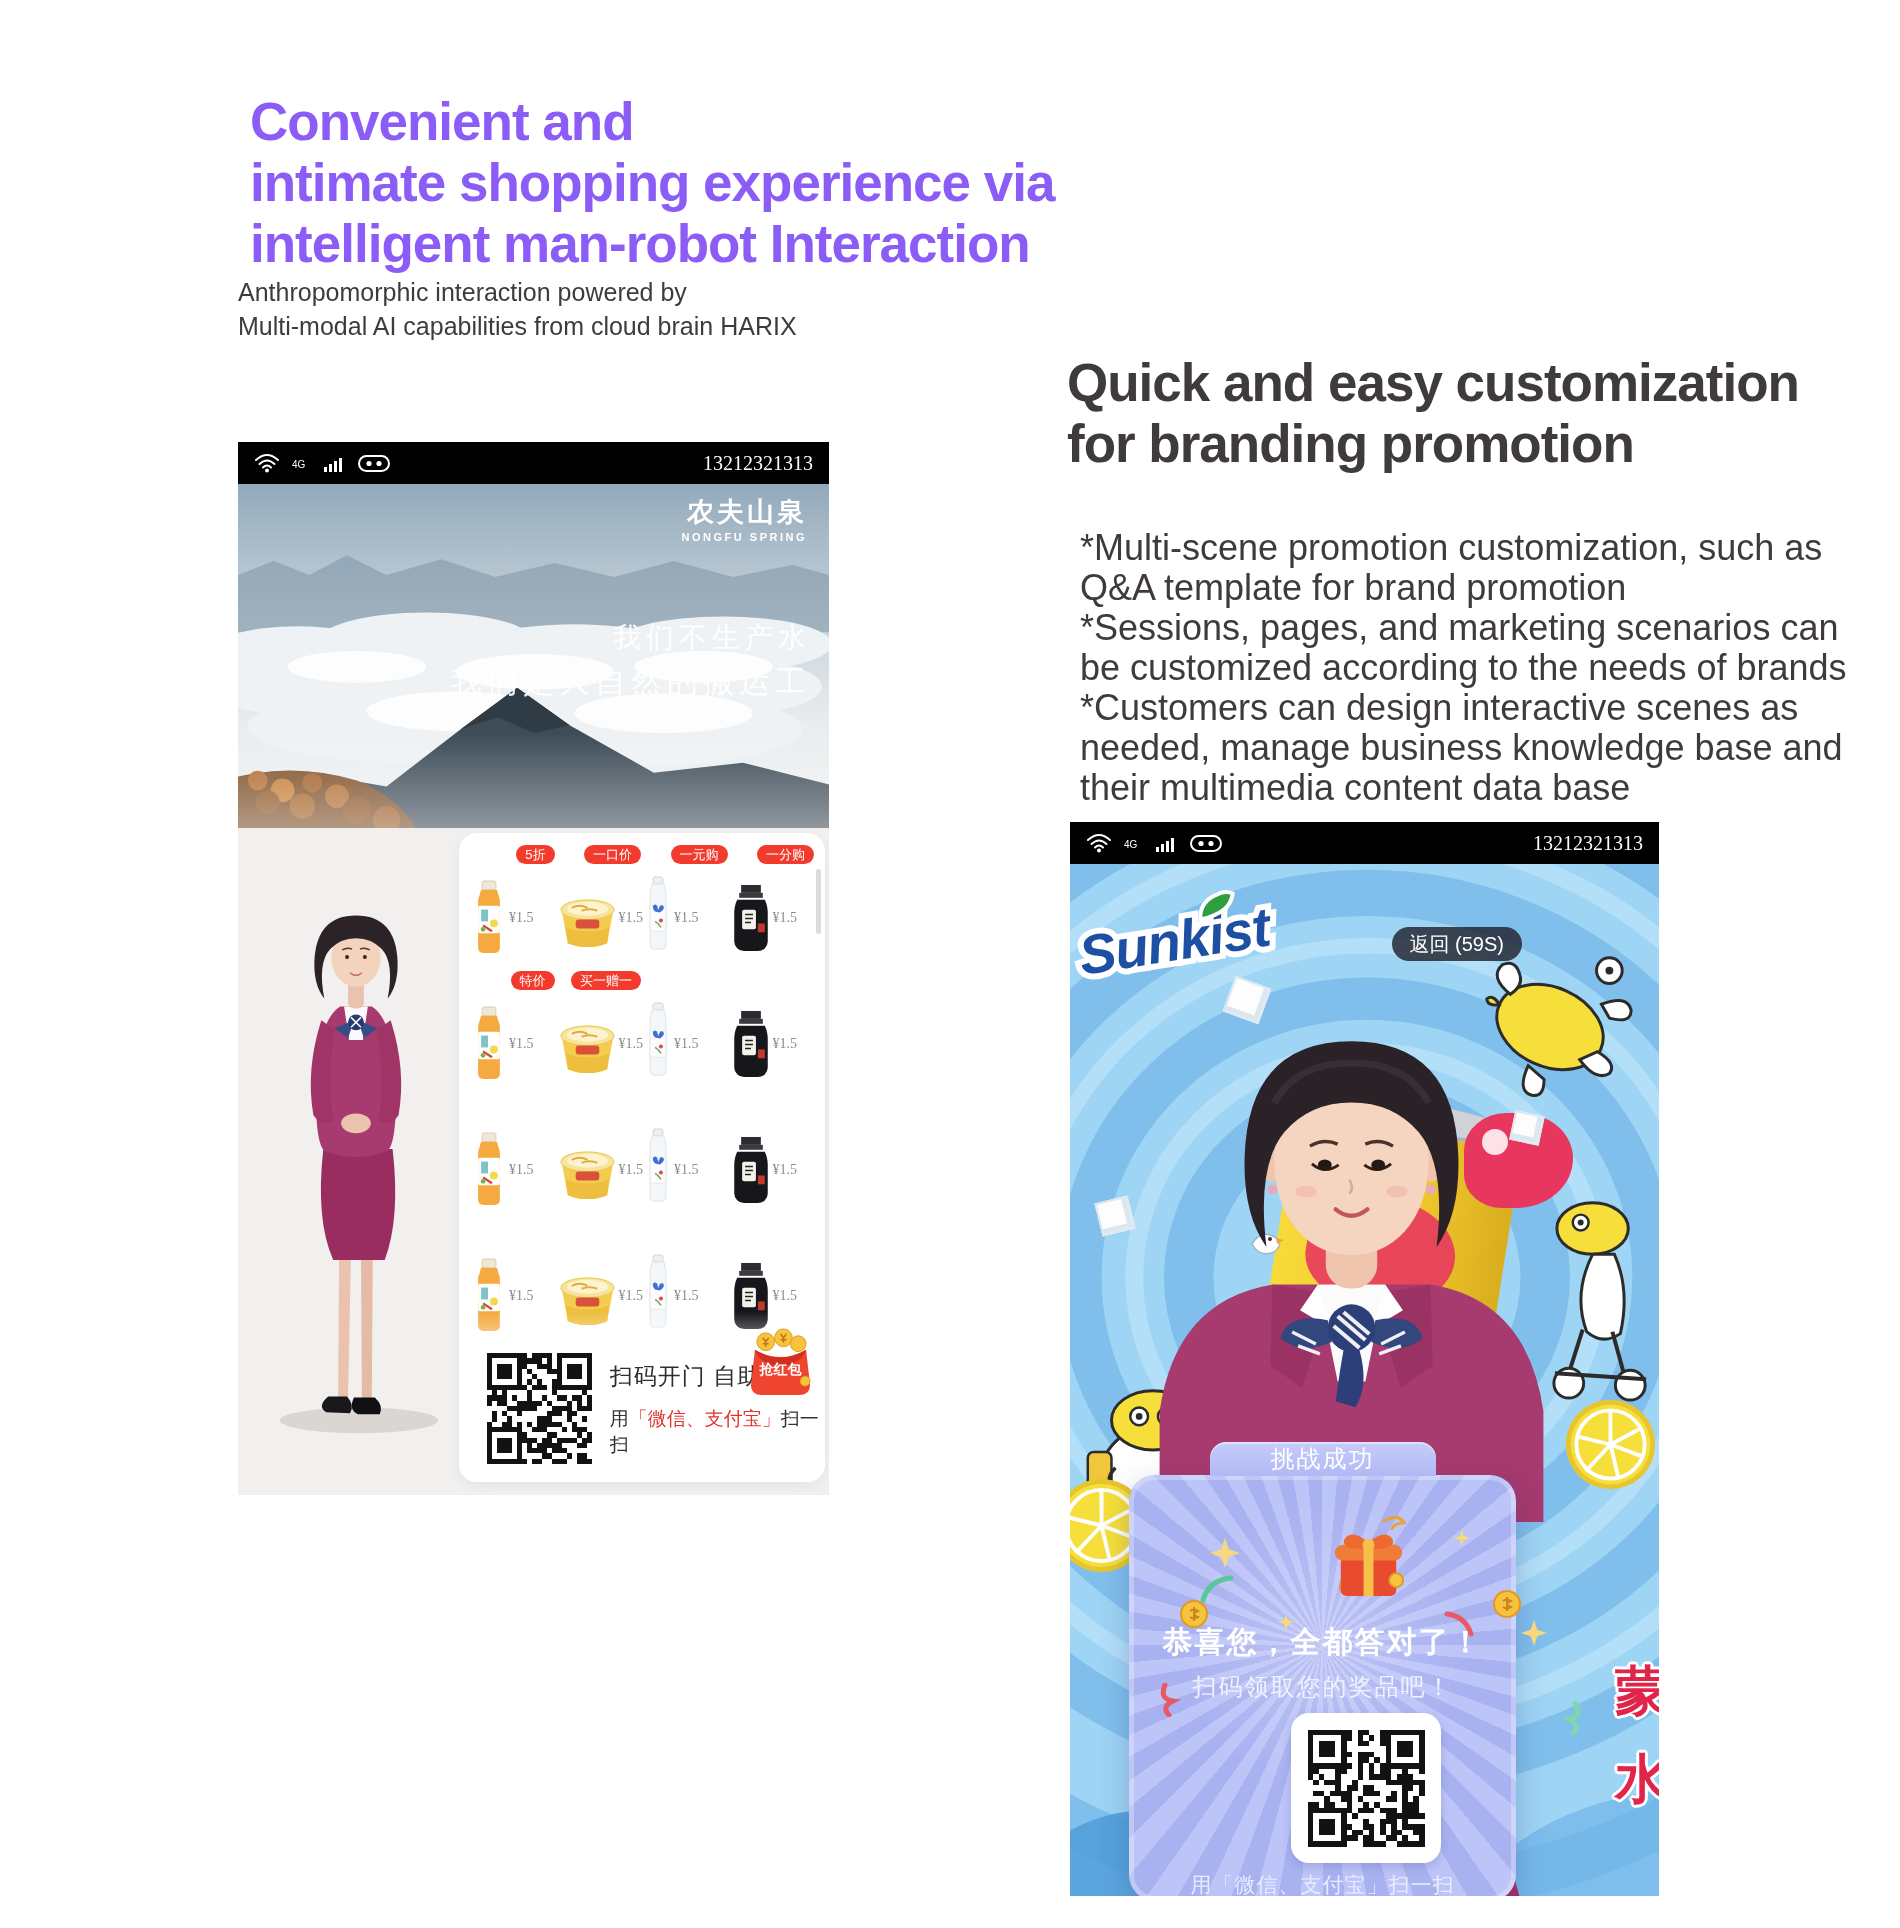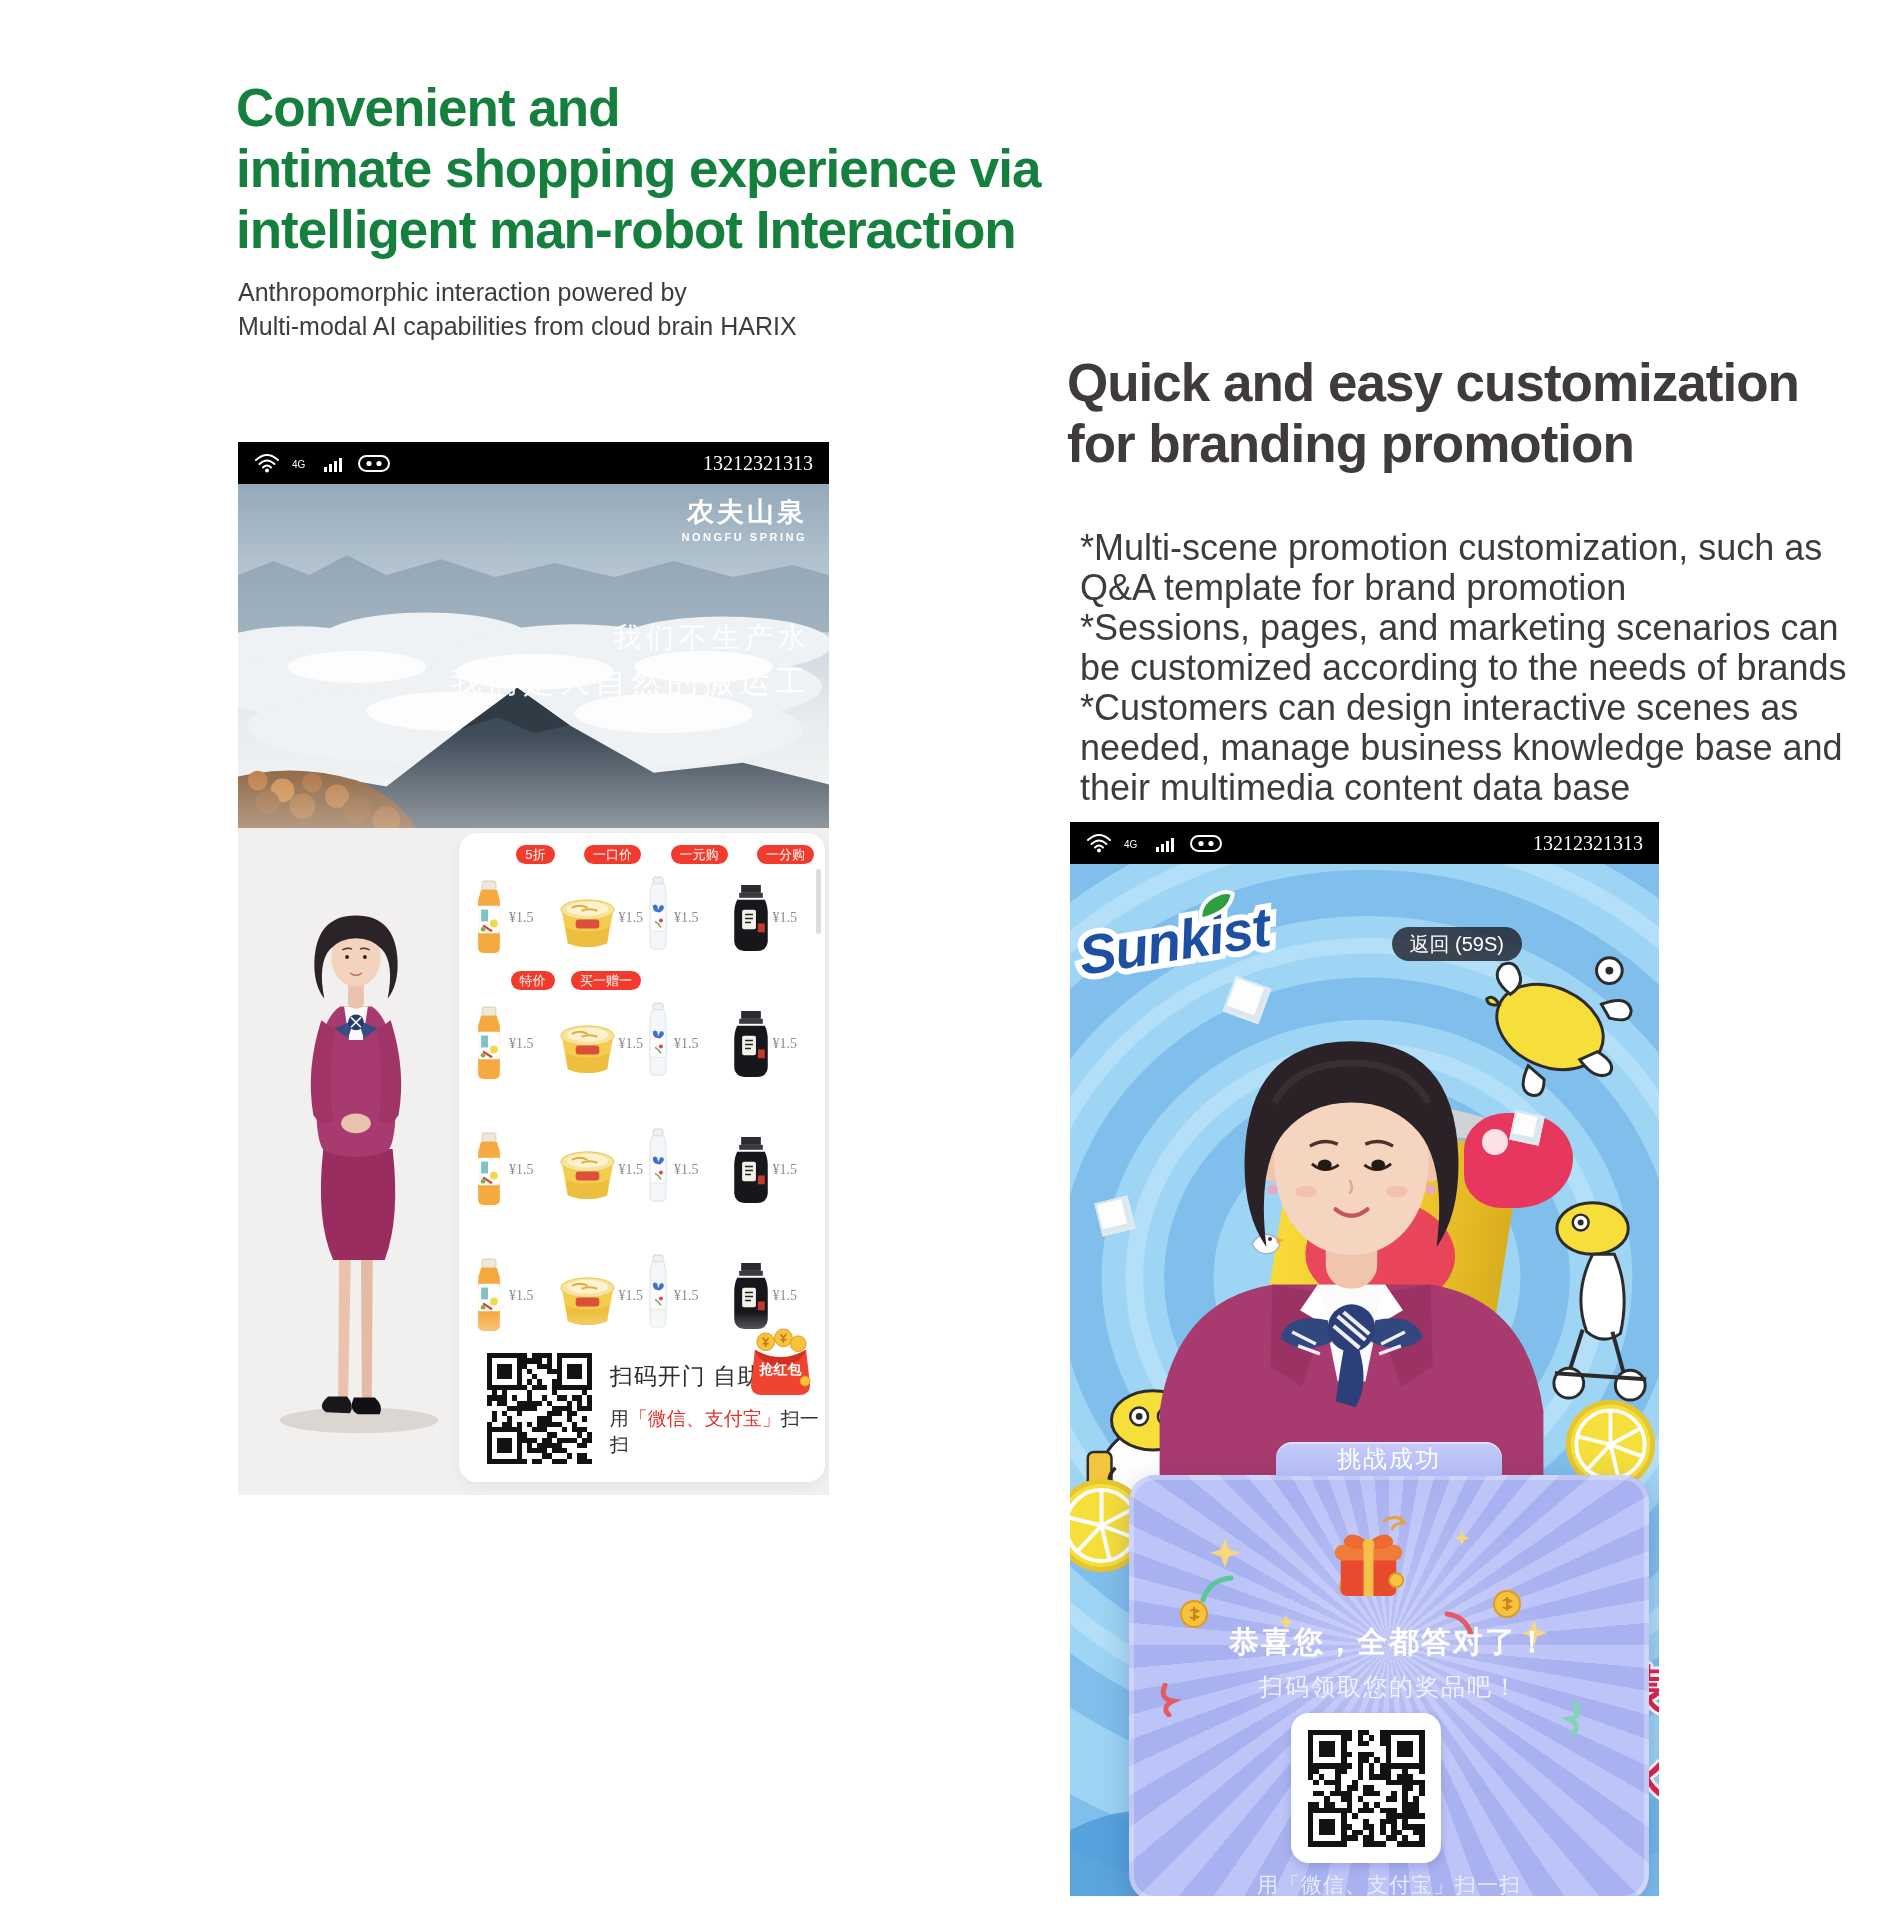--- a/index.html
+++ b/index.html
@@ -1,20 +1,20 @@
 <!DOCTYPE html>
 <html style="--badge-red: #f23b2c; --accent-red: #e0342b; --suit-magenta: #a73a6e; --dialog-lavender: #aab3f0; --sunkist-blue: #1d4fa3; --status-black: #000000;"><head>
 <meta charset="utf-8">
 <style>
   html,body{margin:0;padding:0;background:#fff;}
   #page{position:relative;width:1901px;height:1929px;background:#fff;overflow:hidden;
         font-family:"Liberation Sans","DejaVu Sans",sans-serif;color:#3f3b3a;}
   
-  .left-heading{position:absolute;left:236px;top:77px;margin:0;font-size:53px;line-height:61px;
-                font-weight:700;letter-spacing:-1px;color:#15803d;}
+  .left-heading{position:absolute;left:236px;top:77px;margin:14px;font-size:53px;line-height:61px;
+                font-weight:700;letter-spacing:-1px;color:#8b5cf6;}
   .left-heading span,.right-heading span{display:block;}
   .left-sub{position:absolute;left:238px;top:275px;margin:0;font-size:25px;line-height:34px;color:#3f3b3a;}
   .left-sub span{display:block;}
   
   .phone{position:absolute;overflow:hidden;}
   .phone-left{left:238px;top:442px;width:591px;height:1053px;background:#f2f0ee;}
   .phone-right{left:1070px;top:822px;width:589px;height:1074px;background:#9ed4f4;}
   .status-bar{position:relative;height:42px;background:var(--status-black,#000);display:flex;align-items:center;
               padding:0 16px;box-sizing:border-box;gap:12px;z-index:20;}
   .sb-icon{display:flex;align-items:center;}
@@ -97,21 +97,21 @@
   .back-pill{position:absolute;right:137px;top:63px;height:34px;padding:0 18px;z-index:6;
              background:rgba(25,25,35,.78);border-radius:18px;color:#fff;font-size:20px;
              display:flex;align-items:center;}
   .avatar-right{position:absolute;left:54px;top:104px;width:455px;height:554px;z-index:4;}
   .side-chars{position:absolute;left:545px;top:792px;z-index:5;display:flex;flex-direction:column;gap:16px;
               font-size:53px;font-weight:700;color:#e0244a;
               text-shadow:-3px 0 #fff,3px 0 #fff,0 -3px #fff,0 3px #fff,-2px -2px #fff,2px 2px #fff,-2px 2px #fff,2px -2px #fff;}
   .skirt-bottom{position:absolute;left:149px;top:995px;width:312px;height:79px;background:#ab2f63;z-index:4;
                 clip-path:polygon(7% 0,93% 0,100% 100%,0 100%);}
   
-  .dialog{position:absolute;left:59px;top:611px;width:520px;height:426px;z-index:8;border-radius:26px;
+  .dialog{position:absolute;left:59px;top:611px;width:387px;height:426px;z-index:8;border-radius:26px;
           background-color:var(--dialog-lavender,#aab3f0);
           background-image:radial-gradient(circle at 50% 40%,rgba(255,255,255,.22),rgba(255,255,255,0) 45%),
             repeating-conic-gradient(from -90deg at 50% 40%,#bdc4f8 0 5deg,#a9b2f0 5deg 10deg);
           box-shadow:inset 0 0 0 5px rgba(255,255,255,.28),0 10px 30px rgba(40,50,120,.25);}
   .dlg-tab{position:absolute;left:50%;top:-33px;transform:translateX(-50%);width:226px;height:34px;
            background:linear-gradient(180deg,#c6ccfa,#b0b9f4);border-radius:16px 16px 0 0;
            color:#fff;font-size:24px;display:flex;align-items:center;justify-content:center;letter-spacing:2px;
            box-shadow:inset 0 2px 0 rgba(255,255,255,.4);}
   .gift{position:absolute;left:190px;top:36px;width:99px;height:95px;}
   .dlg-decor span{position:absolute;}

